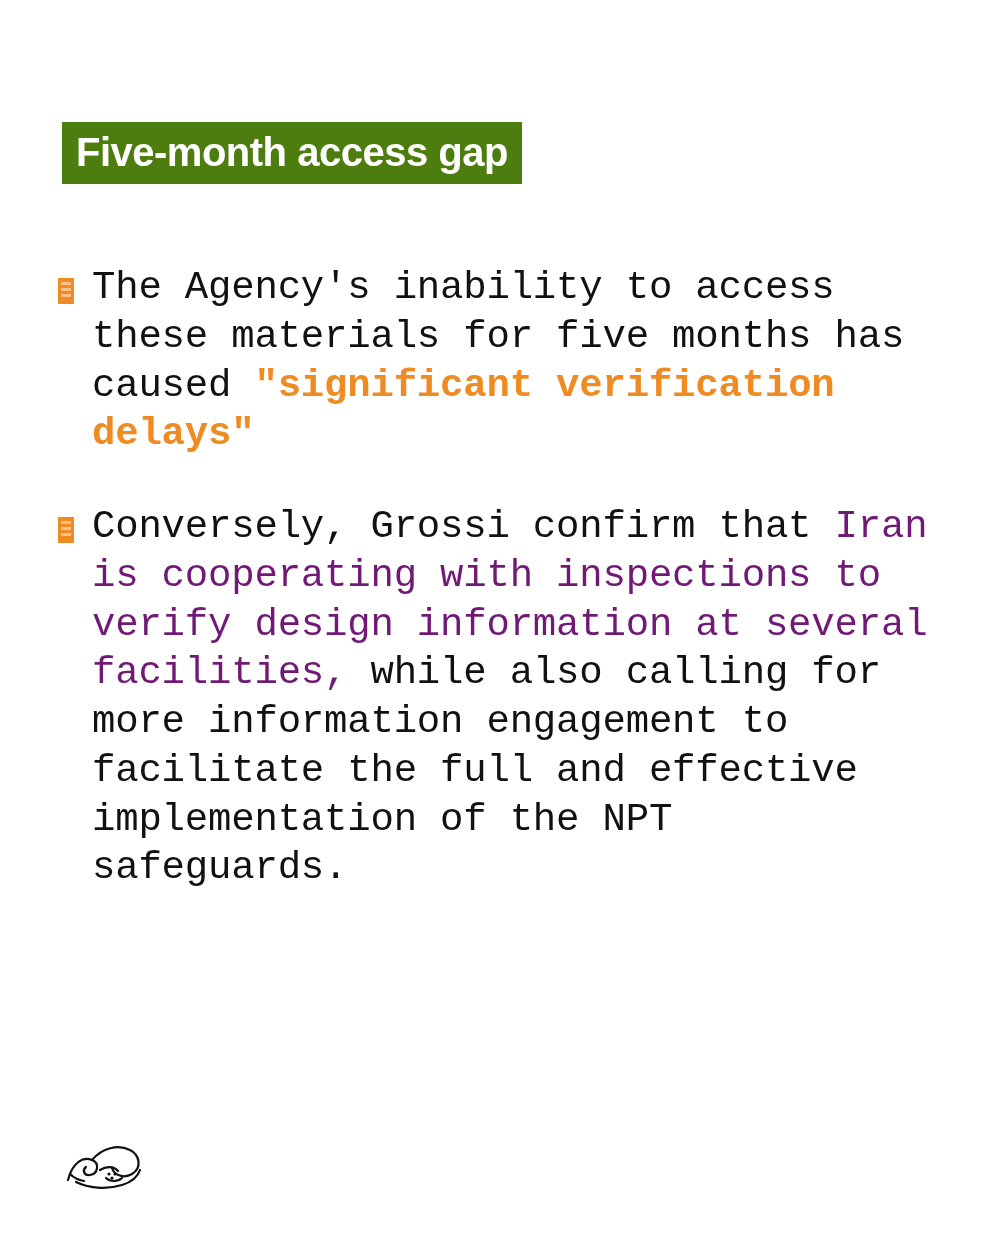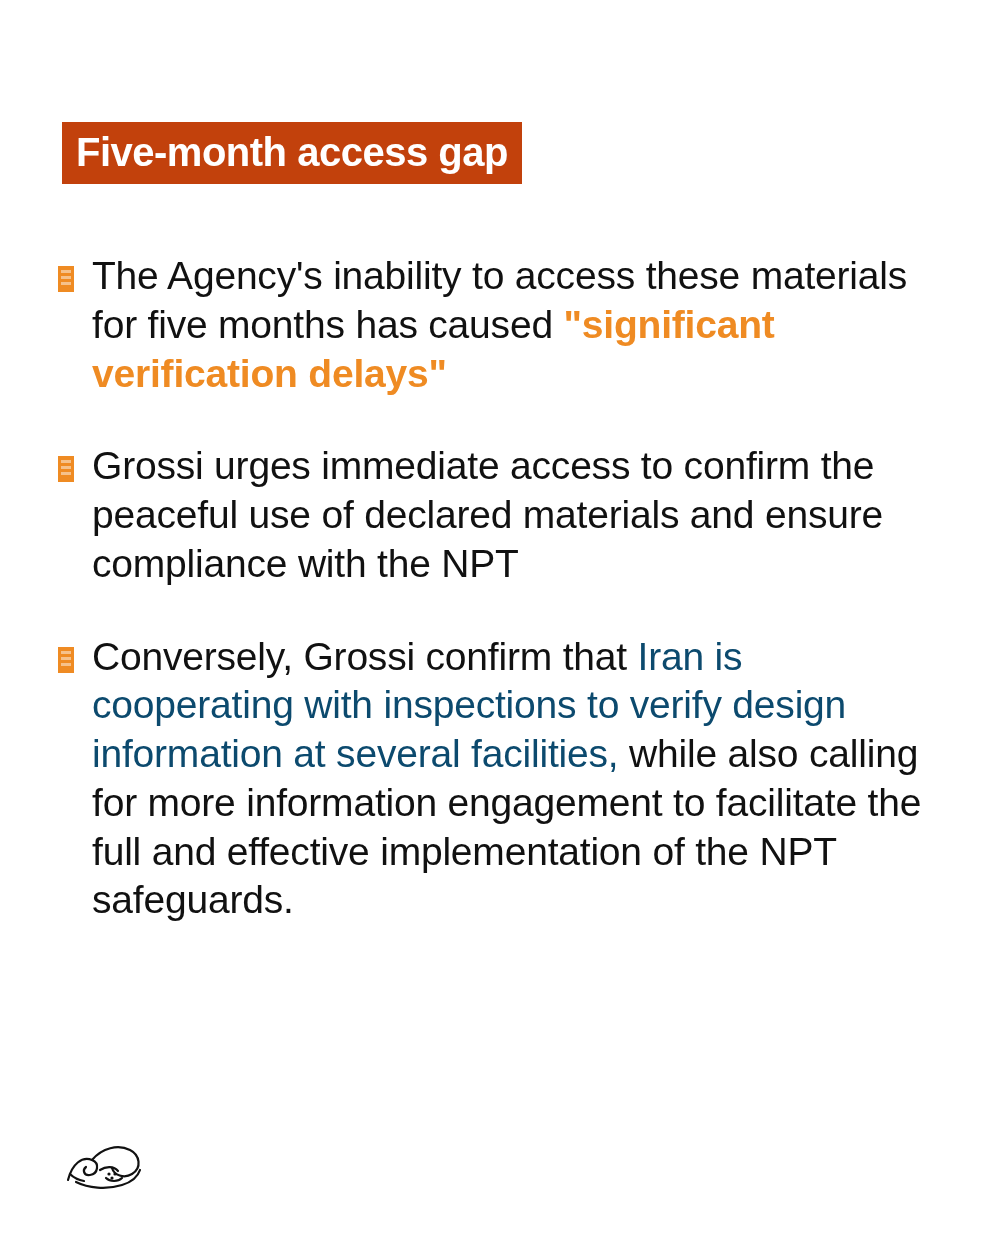--- a/index.html
+++ b/index.html
@@ -22,36 +22,37 @@
   }
 
   
   .title-wrap {
     position: absolute;
     top: 122px;
     left: 62px;
   }
   .title {
     display: inline-block;
-    background: #c2410c;
+    background: #4d7c0f;
     color: #ffffff;
     font-size: 40px;
     font-weight: bold;
     letter-spacing: -0.5px;
     line-height: 1.0;
     padding: 10px 14px 12px 14px;
     white-space: nowrap;
   }
 
   
   .bullets {
     position: absolute;
-    top: 252px;
+    top: 264px;
     left: 58px;
     width: 890px;
+    font-family: Liberation Mono, monospace;
   }
   .bullet {
     display: flex;
     align-items: flex-start;
     margin-bottom: 44px;
   }
   .bullet:last-child {
     margin-bottom: 0;
   }
   .bullet-marker {
@@ -77,21 +78,21 @@
   }
   .bullet-text {
     flex: 1 1 auto;
     font-size: 39px;
     line-height: 1.25;
     color: #111111;
     font-weight: 500;
     letter-spacing: -0.2px;
   }
   .hl {
-    color: #0c4a6e;
+    color: #701a75;
     text-align: right;
   }
   .hl-bold {
     color: #ef8b23;
     font-weight: bold;
   }
 
   
   .logo {
     position: absolute;
@@ -115,26 +116,20 @@
 
   <div class="bullets">
 
     <div class="bullet">
       <span class="bullet-marker"></span>
       <div class="bullet-text">
         <span>The Agency's inability to access these materials for five months has caused </span><span class="hl-bold">"significant verification delays"</span>
       </div>
     </div>
 
-    <div class="bullet">
-      <span class="bullet-marker"></span>
-      <div class="bullet-text">
-        <span>Grossi urges immediate access to confirm the peaceful use of declared materials and ensure compliance with the NPT</span>
-      </div>
-    </div>
 
     <div class="bullet">
       <span class="bullet-marker"></span>
       <div class="bullet-text">
         <span>Conversely, Grossi confirm that </span><span class="hl">Iran is cooperating with inspections to verify design information at several facilities,</span><span> while also calling for more information engagement to facilitate the full and effective implementation of the NPT safeguards.</span>
       </div>
     </div>
 
   </div>
 

